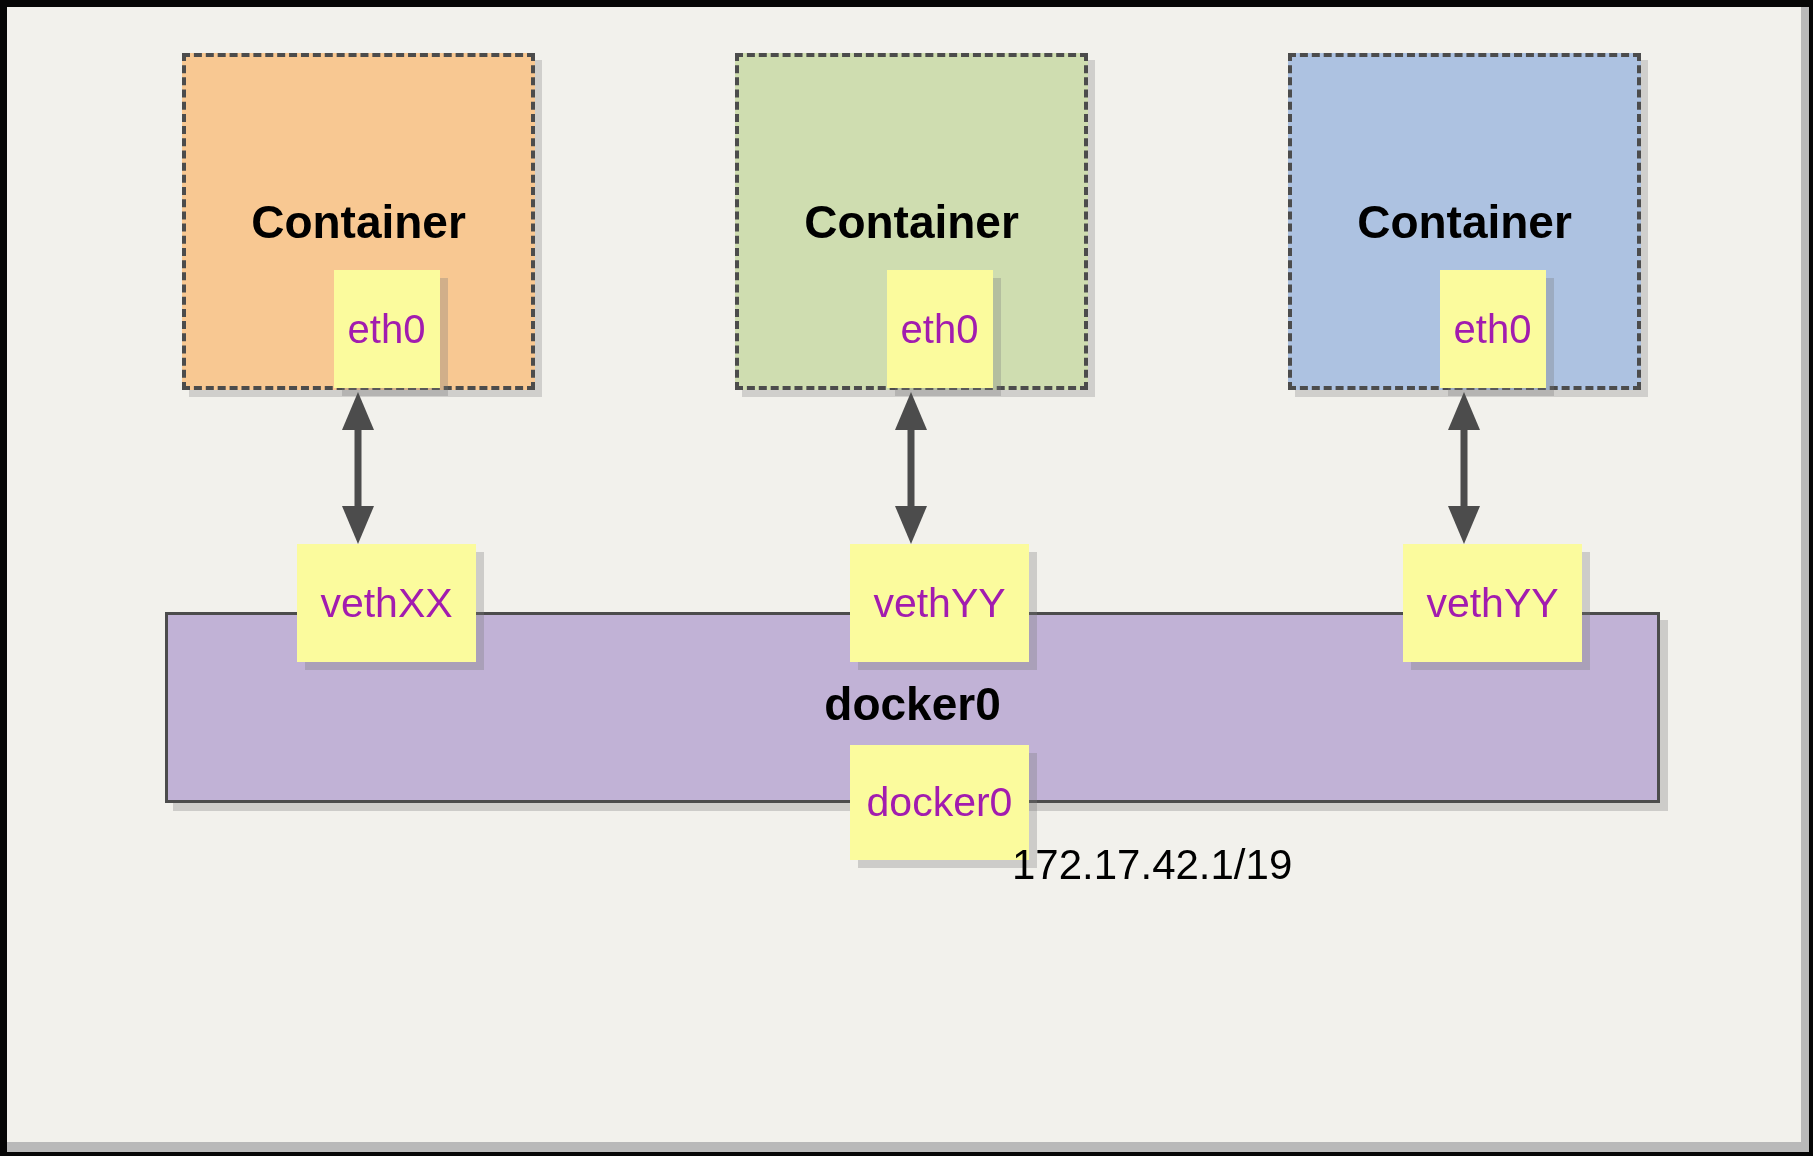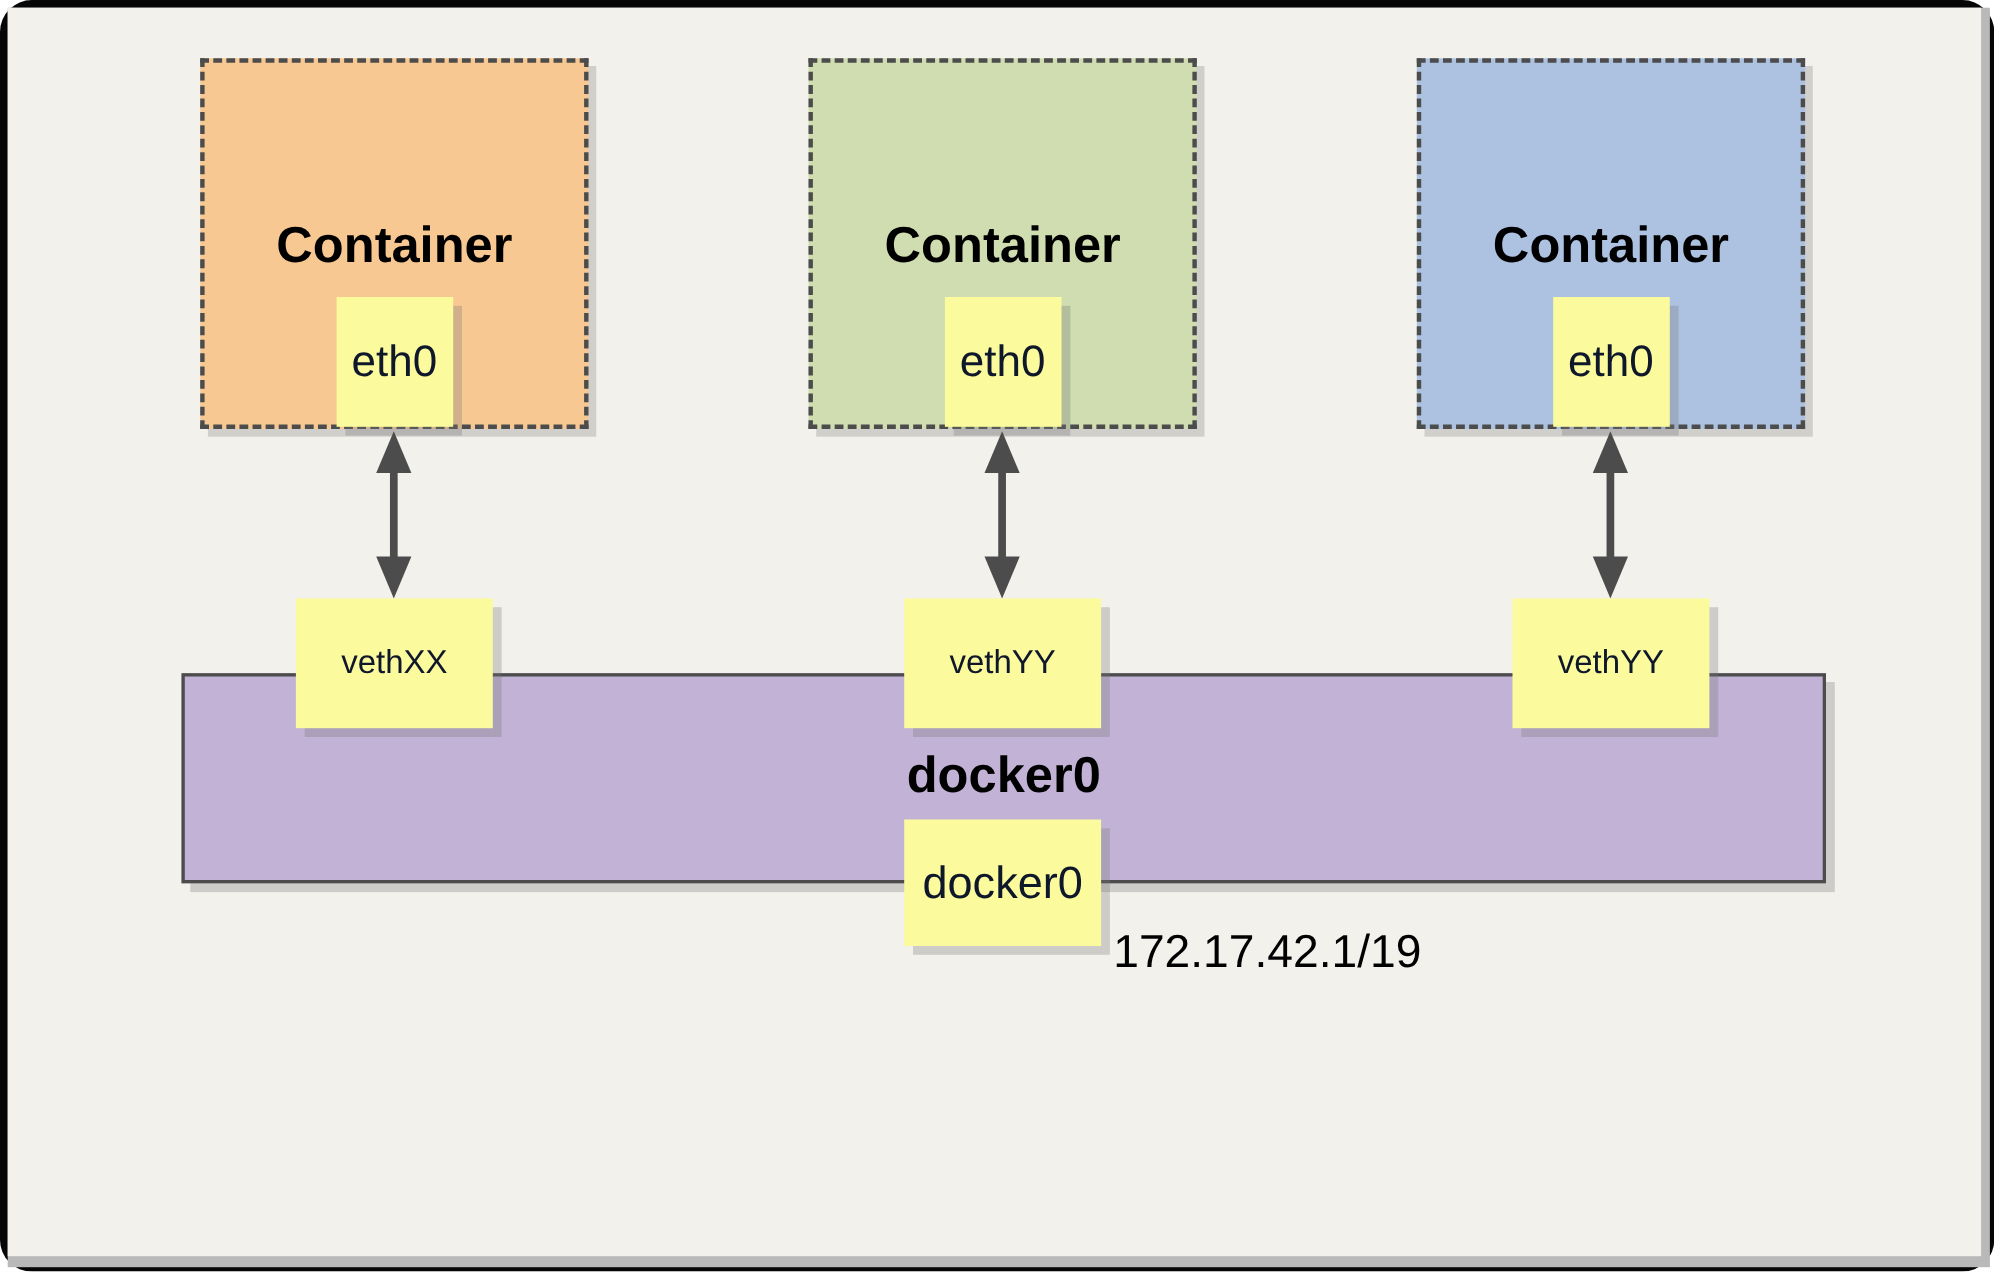--- a/index.html
+++ b/index.html
@@ -1,18 +1,18 @@
 <!DOCTYPE html>
 <html><head>
 <meta charset="utf-8">
 <style>
   html,body { margin:0; padding:0; background:#fff; font-family:"Liberation Sans", sans-serif; }
   .frame {
     width:1813px; height:1156px; box-sizing:border-box;
-    background:#060606; padding:7px 4px 4px 7px;border-radius:29px;
+    background:#060606; padding:7px 4px 4px 7px;
   }
   .shadow-wrap {
     width:100%; height:100%; box-sizing:border-box;
     background:#b9b9b9; padding:0 8px 10px 0;
   }
   .canvas {
     position:relative; width:100%; height:100%;
     background:#f2f1ec; overflow:hidden;
   }
   .container-box {
@@ -21,33 +21,34 @@
     box-shadow:7px 7px 0 rgba(130,130,130,0.30);
   }
   .container-box.c0 { left:175px; }
   .container-box.c1 { left:728px; }
   .container-box.c2 { left:1281px; }
   .container-label {
     position:absolute; top:138px; left:0; right:0;
     text-align:center; font-size:46px; font-weight:bold; color:#000;
   }
   .node {
-    position:absolute; background:#fbfb9d; color:#0f172a;
+    position:absolute; background:#fbfb9d; color:#a21caf;
     display:flex; align-items:center; justify-content:center;
     box-shadow:8px 8px 0 rgba(120,120,120,0.30);
+    margin-left:28px;
   }
   .eth-node {
     width:106px; height:118px; left:50%; bottom:-2px;
     transform:translateX(-50%); font-size:40px;
   }
   .arrow { position:absolute; top:385px; width:40px; height:152px; }
   .arrow.a0 { left:331px; }
   .arrow.a1 { left:884px; }
   .arrow.a2 { left:1437px; }
-  .veth-node { top:537px; width:179px; height:118px; font-size:30px; z-index:2; }
+  .veth-node { top:537px; width:179px; height:118px; font-size:41px; z-index:2; }
   .veth-node.v0 { left:262px; }
   .veth-node.v1 { left:815px; }
   .veth-node.v2 { left:1368px; }
   .bridge {
     position:absolute; left:158px; top:605px; width:1495px; height:191px;
     box-sizing:border-box; border:3px solid #4c4c4c; background:#c1b2d6;
     box-shadow:8px 8px 0 rgba(120,120,120,0.30); z-index:1;
   }
   .bridge-label {
     position:absolute; top:62px; left:0; right:0;

